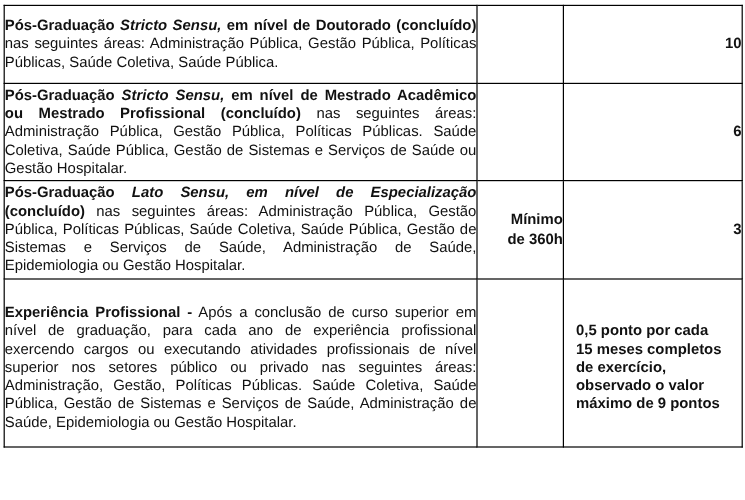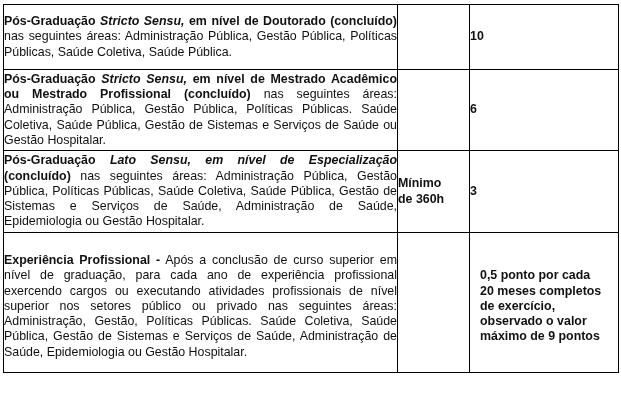--- a/index.html
+++ b/index.html
@@ -48,21 +48,21 @@
     td.desc {
       text-align: justify;
       padding: 1px 6px 1px 6px;
     }
     td.desc .inner {
       display: block;
     }
     .b { font-weight: bold; }
     .bi { font-weight: bold; font-style: italic; }
     td.hours, td.points {
-      text-align: left;
+      text-align: right;
       font-weight: bold;
     }
     td.points.long {
       text-align: left;
       padding-left: 10px;
       padding-top: 8px;
     }
     td.desc.last {
       padding-top: 8px;
       vertical-align: middle;
@@ -115,20 +115,20 @@
 
   <tr class="r4">
     <td class="desc last">
       <span class="inner">
         <span class="b">Experiência Profissional -</span><span> Após a conclusão de curso superior em nível de graduação, para cada ano de experiência profissional exercendo cargos ou executando atividades profissionais de nível superior nos setores público ou privado nas seguintes áreas: Administração, Gestão, Políticas Públicas. Saúde Coletiva, Saúde Pública, Gestão de Sistemas e Serviços de Saúde, Administração de Saúde, Epidemiologia ou Gestão Hospitalar.</span>
       </span>
     </td>
     <td class="hours"></td>
     <td class="points long">
       <span>0,5 ponto por cada</span><br>
-      <span>20 meses completos</span><br>
+      <span>15 meses completos</span><br>
       <span>de exercício,</span><br>
       <span>observado o valor</span><br>
       <span>máximo de 9 pontos</span>
     </td>
   </tr>
 </tbody>
   </table>
 
 </body></html>

